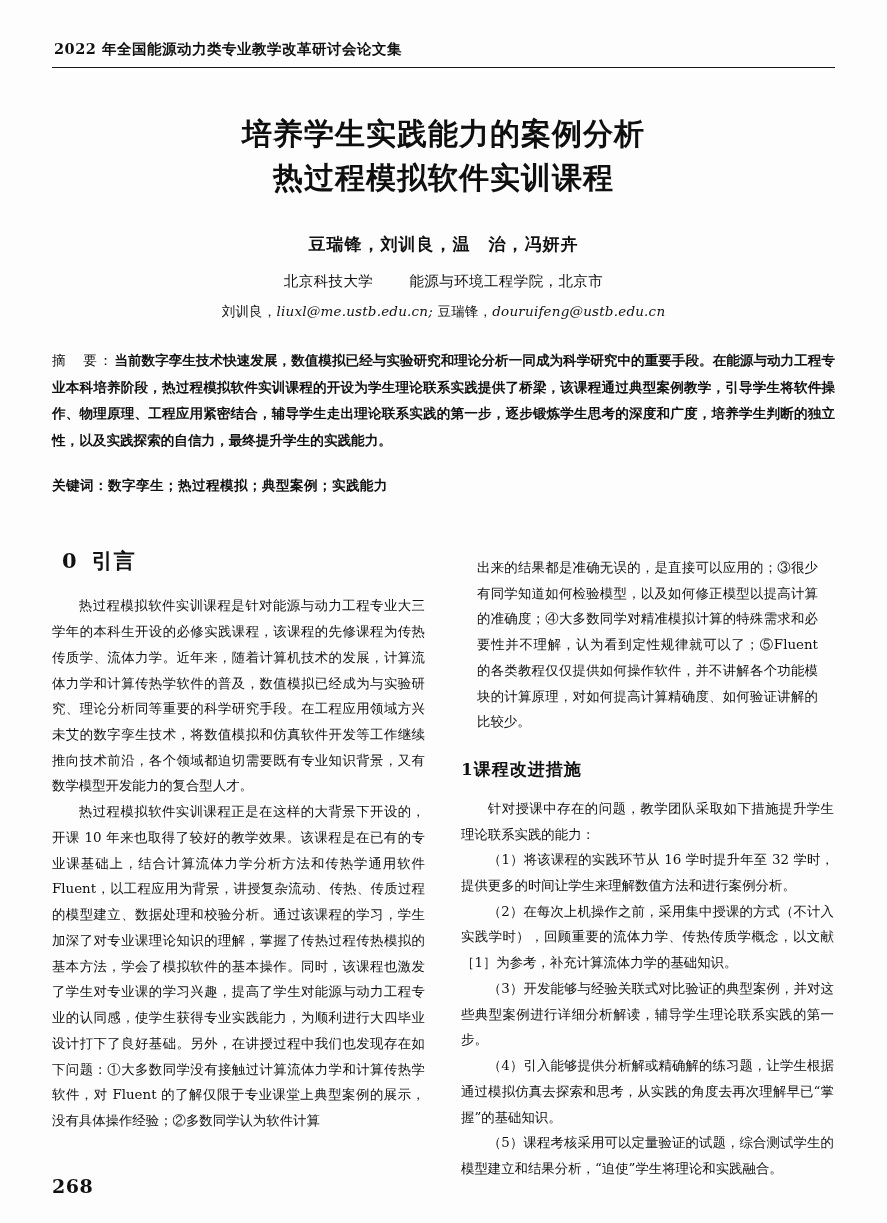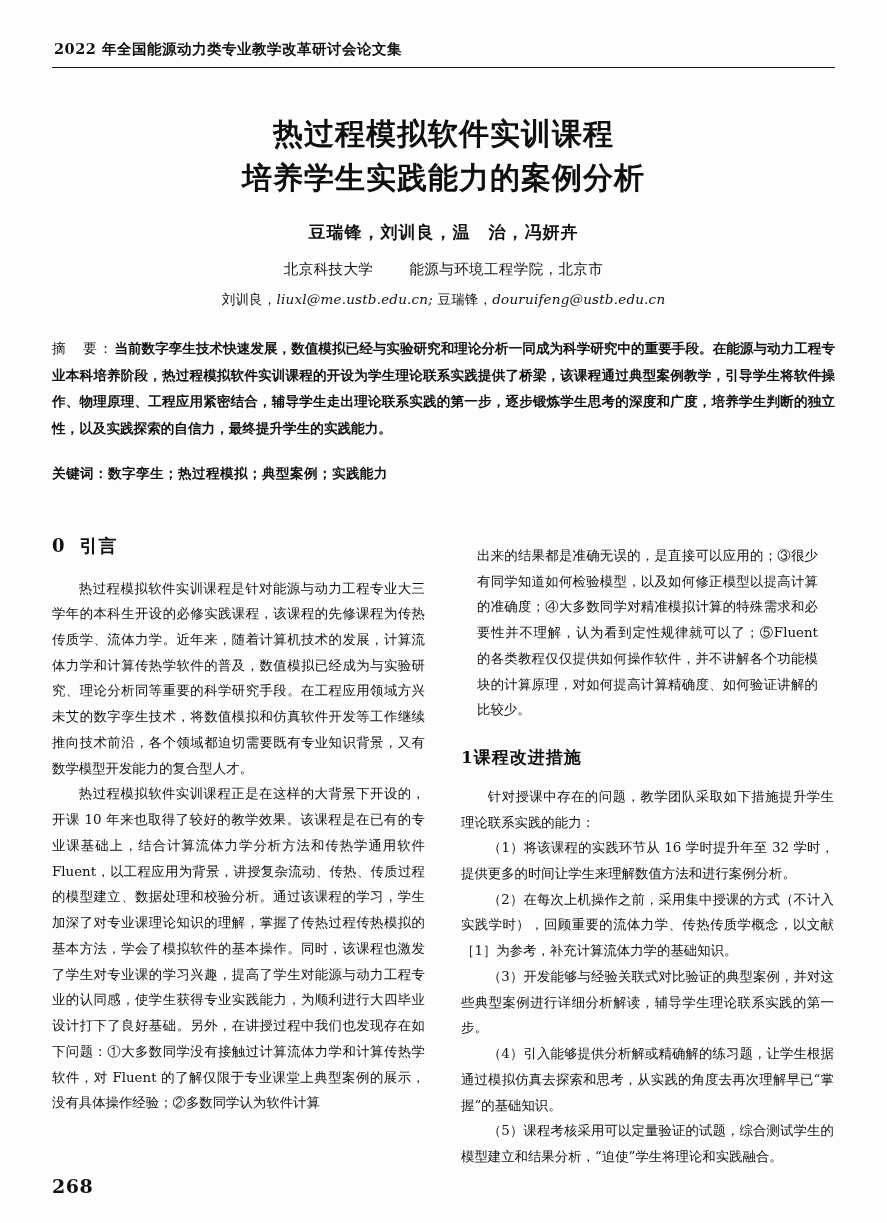--- a/index.html
+++ b/index.html
@@ -44,21 +44,21 @@
     margin-top: 44px;
   }
   .title-line {
     font-size: 30px;
     font-weight: bold;
     letter-spacing: 1px;
     line-height: 1.45;
     color: #0f0f0f;
   }
   .authors {
-    margin-top: 22px;
+    margin-top: 34px;
     font-size: 17px;
     font-weight: bold;
     letter-spacing: 1px;
   }
   .affiliation {
     margin-top: 16px;
     font-size: 14.5px;
     letter-spacing: 0.4px;
     font-family: Liberation Mono, monospace;
   }
@@ -104,23 +104,23 @@
     gap: 36px;
   }
   .col {
     width: 373px;
     font-size: 13.4px;
     line-height: 1.92;
     text-align: justify;
     text-justify: inter-ideograph;
   }
   .sec-head {
-    font-size: 18px;
-    font-weight: bold;
-    margin: 2px 0 12px 0;
+    font-size: 21px;
+    font-weight: bold;
+    margin: 2px 0 12px 10px;
     letter-spacing: 1px;
   }
   .sec-head .num {
     margin-right: 14px;
   }
   .sec-head-2 {
     font-size: 17px;
     font-weight: bold;
     margin: 18px 0 10px 0;
     letter-spacing: 1px;
@@ -147,22 +147,22 @@
 </style>
 </head>
 <body>
 
 <div class="page">
 
   <div class="runhead">2022 年全国能源动力类专业教学改革研讨会论文集</div>
   <div class="runhead-rule"></div>
 
   <div class="title-block">
+    <div class="title-line">培养学生实践能力的案例分析</div>
     <div class="title-line">热过程模拟软件实训课程</div>
-    <div class="title-line">培养学生实践能力的案例分析</div>
     <div class="authors">豆瑞锋，刘训良，温　治，冯妍卉</div>
     <div class="affiliation">
       <span>北京科技大学</span>
       <span class="sep"></span>
       <span>能源与环境工程学院，北京市</span>
     </div>
     <div class="emails">
       <span class="name">刘训良，</span><span>liuxl@me.ustb.edu.cn;</span><span class="name"> 豆瑞锋，</span><span>douruifeng@ustb.edu.cn</span>
     </div>
   </div>

